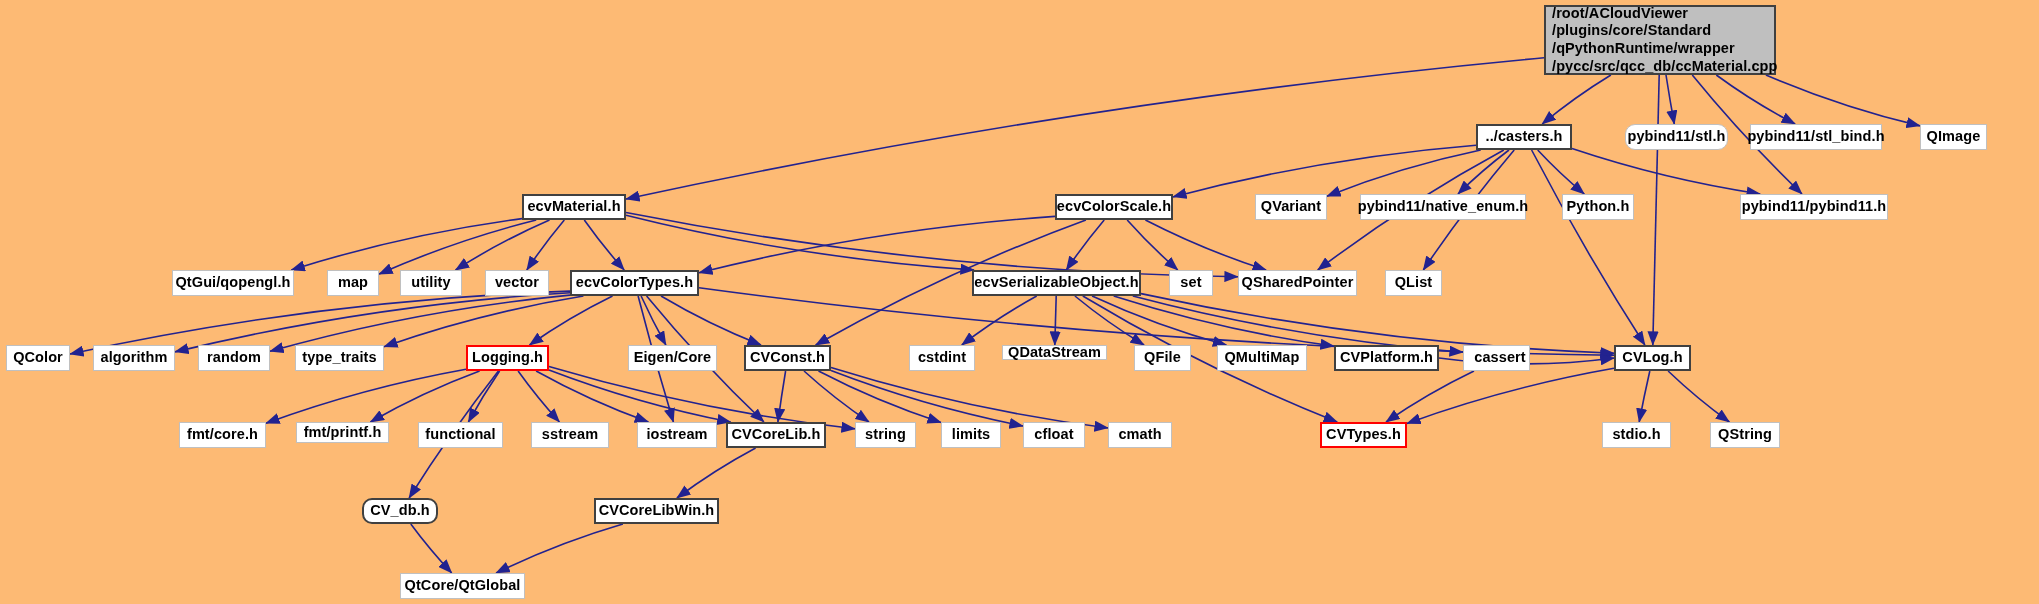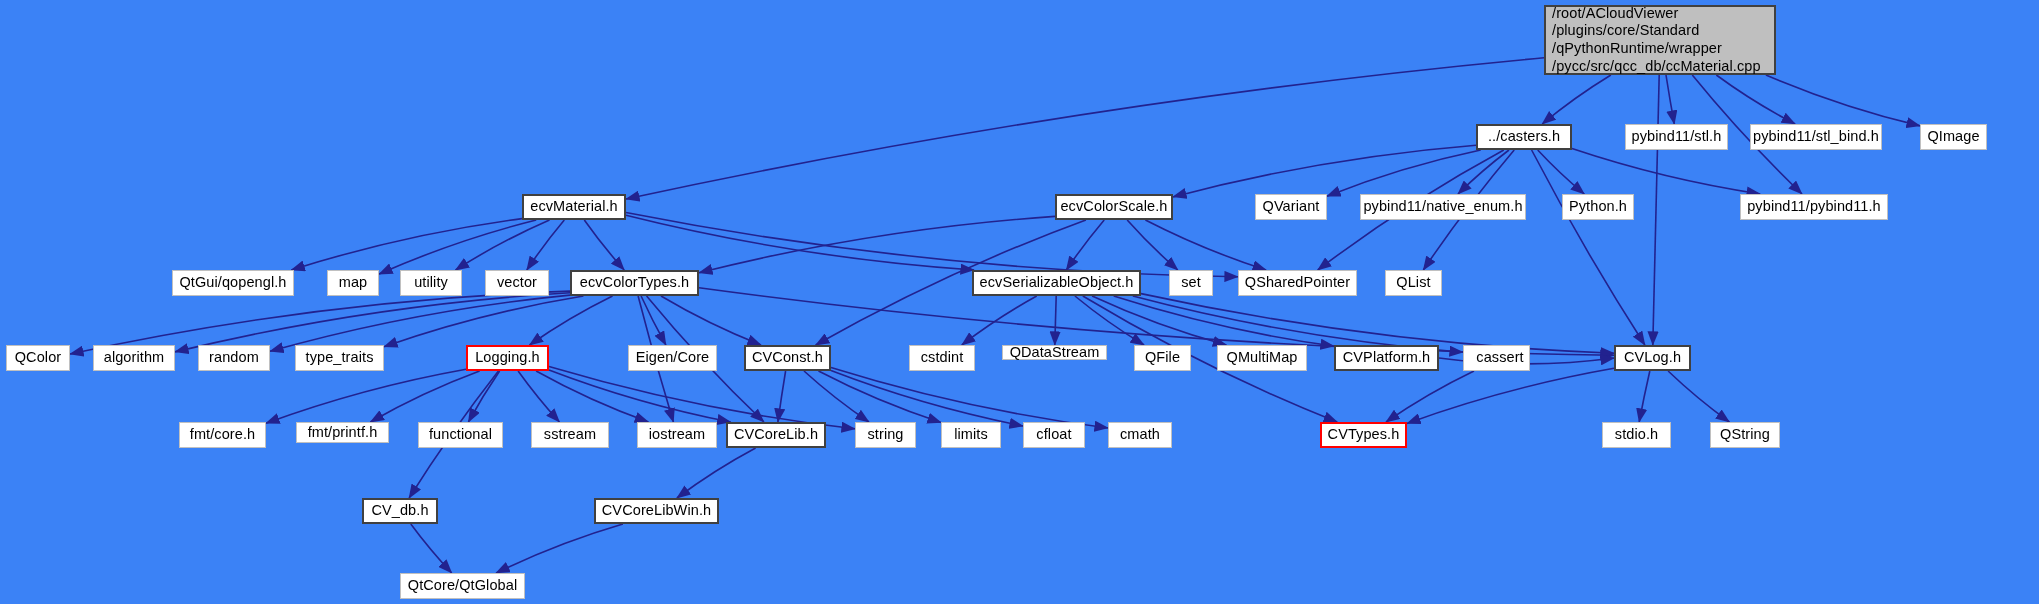--- a/index.html
+++ b/index.html
@@ -4,23 +4,24 @@
 <style>
   html, body {
     margin: 0;
     padding: 0;
     background: #ffffff;
   }
   #graph-root {
     position: relative;
     width: 2039px;
     height: 604px;
-    background: #3b82f6;
+    background: #fdba74;
     font-family: "Liberation Sans", "DejaVu Sans", sans-serif;
     overflow: hidden;
+    font-weight: bold;
   }
   svg#edge-layer {
     position: absolute;
     left: 0;
     top: 0;
     width: 2039px;
     height: 604px;
   }
   .node {
     position: absolute;
@@ -135,21 +136,21 @@
         <path d="M 410.8 524.0 Q 429.8 549.7 451.7 573.0" marker-end="url(#arrowhead)"></path>
         <path d="M 622.9 524.0 Q 557.4 543.2 496.1 573.0" marker-end="url(#arrowhead)"></path>
       </g>
   </svg>
   <div id="nodes-group">
       <div class="node root-node" style="left: 1544px; top: 5px; width: 232px; height: 70px;"><span class="node-label">/root/ACloudViewer
 /plugins/core/Standard
 /qPythonRuntime/wrapper
 /pycc/src/qcc_db/ccMaterial.cpp</span></div>
       <div class="node bold-border" style="left: 1476px; top: 124px; width: 96px; height: 26px;"><span class="node-label">../casters.h</span></div>
-      <div class="node" style="left: 1625px; top: 124px; width: 103px; height: 26px;"><span class="node-label">pybind11/stl.h</span></div>
+      <div class="node" style="left: 1625px; top: 124px; width: 103px; height: 26px; border-radius: 10px;"><span class="node-label">pybind11/stl.h</span></div>
       <div class="node" style="left: 1750px; top: 124px; width: 132px; height: 26px;"><span class="node-label">pybind11/stl_bind.h</span></div>
       <div class="node" style="left: 1920px; top: 124px; width: 67px; height: 26px;"><span class="node-label">QImage</span></div>
       <div class="node bold-border" style="left: 522px; top: 194px; width: 104px; height: 26px;"><span class="node-label">ecvMaterial.h</span></div>
       <div class="node bold-border" style="left: 1055px; top: 194px; width: 118px; height: 26px;"><span class="node-label">ecvColorScale.h</span></div>
       <div class="node" style="left: 1255px; top: 194px; width: 72px; height: 26px;"><span class="node-label">QVariant</span></div>
       <div class="node" style="left: 1360px; top: 194px; width: 166px; height: 26px;"><span class="node-label">pybind11/native_enum.h</span></div>
       <div class="node" style="left: 1562px; top: 194px; width: 72px; height: 26px;"><span class="node-label">Python.h</span></div>
       <div class="node" style="left: 1740px; top: 194px; width: 148px; height: 26px;"><span class="node-label">pybind11/pybind11.h</span></div>
       <div class="node" style="left: 172px; top: 270px; width: 122px; height: 26px;"><span class="node-label">QtGui/qopengl.h</span></div>
       <div class="node" style="left: 327px; top: 270px; width: 52px; height: 26px;"><span class="node-label">map</span></div>
@@ -180,17 +181,17 @@
       <div class="node" style="left: 531px; top: 422px; width: 78px; height: 26px; text-align: center;"><span class="node-label">sstream</span></div>
       <div class="node" style="left: 637px; top: 422px; width: 80px; height: 26px;"><span class="node-label">iostream</span></div>
       <div class="node bold-border" style="left: 726px; top: 422px; width: 100px; height: 26px;"><span class="node-label">CVCoreLib.h</span></div>
       <div class="node" style="left: 855px; top: 422px; width: 61px; height: 26px;"><span class="node-label">string</span></div>
       <div class="node" style="left: 941px; top: 422px; width: 60px; height: 26px;"><span class="node-label">limits</span></div>
       <div class="node" style="left: 1023px; top: 422px; width: 62px; height: 26px;"><span class="node-label">cfloat</span></div>
       <div class="node" style="left: 1108px; top: 422px; width: 64px; height: 26px;"><span class="node-label">cmath</span></div>
       <div class="node red-border" style="left: 1320px; top: 422px; width: 87px; height: 26px;"><span class="node-label">CVTypes.h</span></div>
       <div class="node" style="left: 1602px; top: 422px; width: 69px; height: 26px;"><span class="node-label">stdio.h</span></div>
       <div class="node" style="left: 1710px; top: 422px; width: 70px; height: 26px;"><span class="node-label">QString</span></div>
-      <div class="node bold-border" style="left: 362px; top: 498px; width: 76px; height: 26px;"><span class="node-label">CV_db.h</span></div>
+      <div class="node bold-border" style="left: 362px; top: 498px; width: 76px; height: 26px; border-radius: 10px;"><span class="node-label">CV_db.h</span></div>
       <div class="node bold-border" style="left: 594px; top: 498px; width: 125px; height: 26px;"><span class="node-label">CVCoreLibWin.h</span></div>
       <div class="node" style="left: 400px; top: 573px; width: 125px; height: 26px; text-align: right;"><span class="node-label">QtCore/QtGlobal</span></div>
     </div>
 </div>
 
 </body></html>

